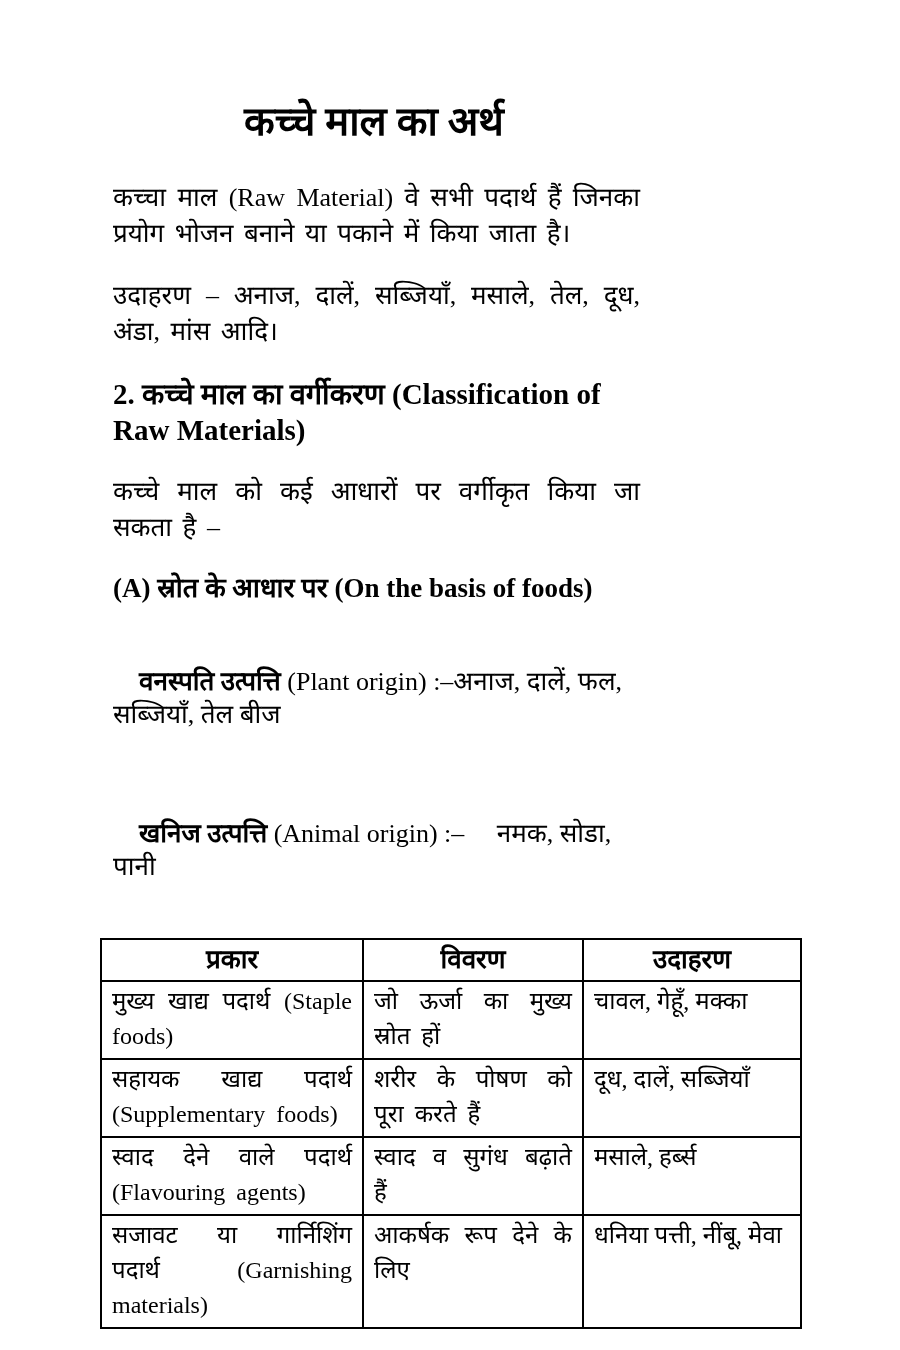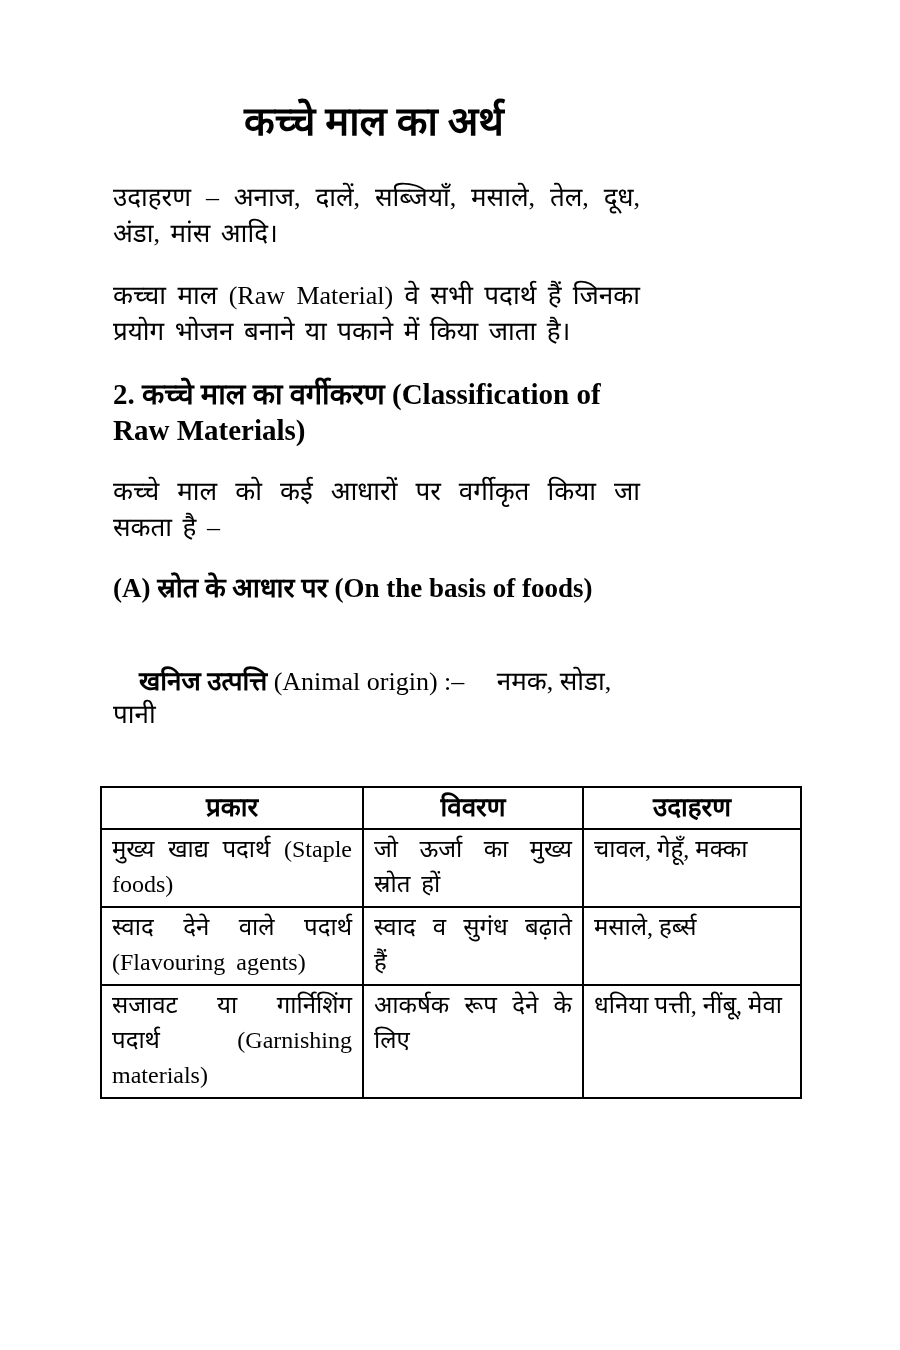--- a/index.html
+++ b/index.html
@@ -97,31 +97,34 @@
   .col-desc    { width: 220px; }
   .col-example { width: 218px; }
 </style>
 </head>
 <body>
 
 <div class="page">
 
   <h1 class="doc-title">कच्चे माल का अर्थ</h1>
 
+  <p class="body-par">कच्चा माल (Raw Material) वे सभी पदार्थ हैं जिनका प्रयोग भोजन बनाने या पकाने में किया जाता है।</p>
+
   <p class="body-par">उदाहरण – अनाज, दालें, सब्जियाँ, मसाले, तेल, दूध, अंडा, मांस आदि।</p>
-
-  <p class="body-par">कच्चा माल (Raw Material) वे सभी पदार्थ हैं जिनका प्रयोग भोजन बनाने या पकाने में किया जाता है।</p>
 
   <h2 class="section-heading">2. कच्चे माल का वर्गीकरण (Classification of Raw Materials)</h2>
 
   <p class="body-par">कच्चे माल को कई आधारों पर वर्गीकृत किया जा सकता है –</p>
 
   <h3 class="sub-heading">(A) स्रोत के आधार पर (On the basis of foods)</h3>
 
 
+  <div class="origin-line">
+    <span class="origin-category">वनस्पति उत्पत्ति</span><span> (Plant origin) :–अनाज, दालें, फल, सब्जियाँ, तेल बीज</span>
+  </div>
 
 
   <div class="origin-line">
     <span class="origin-category">खनिज उत्पत्ति</span><span> (Animal origin) :–     नमक, सोडा, पानी</span>
   </div>
 
 
   <table class="nature-table">
     <colgroup>
       <col class="col-type">
@@ -135,20 +138,25 @@
         <th>उदाहरण</th>
       </tr>
     </thead>
     <tbody>
       <tr>
         <td class="justify">मुख्य खाद्य पदार्थ (Staple foods)</td>
         <td class="justify">जो ऊर्जा का मुख्य स्रोत हों</td>
         <td>चावल, गेहूँ, मक्का</td>
       </tr>
       <tr>
+        <td class="justify">सहायक खाद्य पदार्थ (Supplementary foods)</td>
+        <td class="justify">शरीर के पोषण को पूरा करते हैं</td>
+        <td>दूध, दालें, सब्जियाँ</td>
+      </tr>
+      <tr>
         <td class="justify">स्वाद देने वाले पदार्थ (Flavouring agents)</td>
         <td class="justify">स्वाद व सुगंध बढ़ाते हैं</td>
         <td>मसाले, हर्ब्स</td>
       </tr>
       <tr>
         <td class="justify">सजावट या गार्निशिंग पदार्थ (Garnishing materials)</td>
         <td class="justify">आकर्षक रूप देने के लिए</td>
         <td>धनिया पत्ती, नींबू, मेवा</td>
       </tr>
     </tbody>

